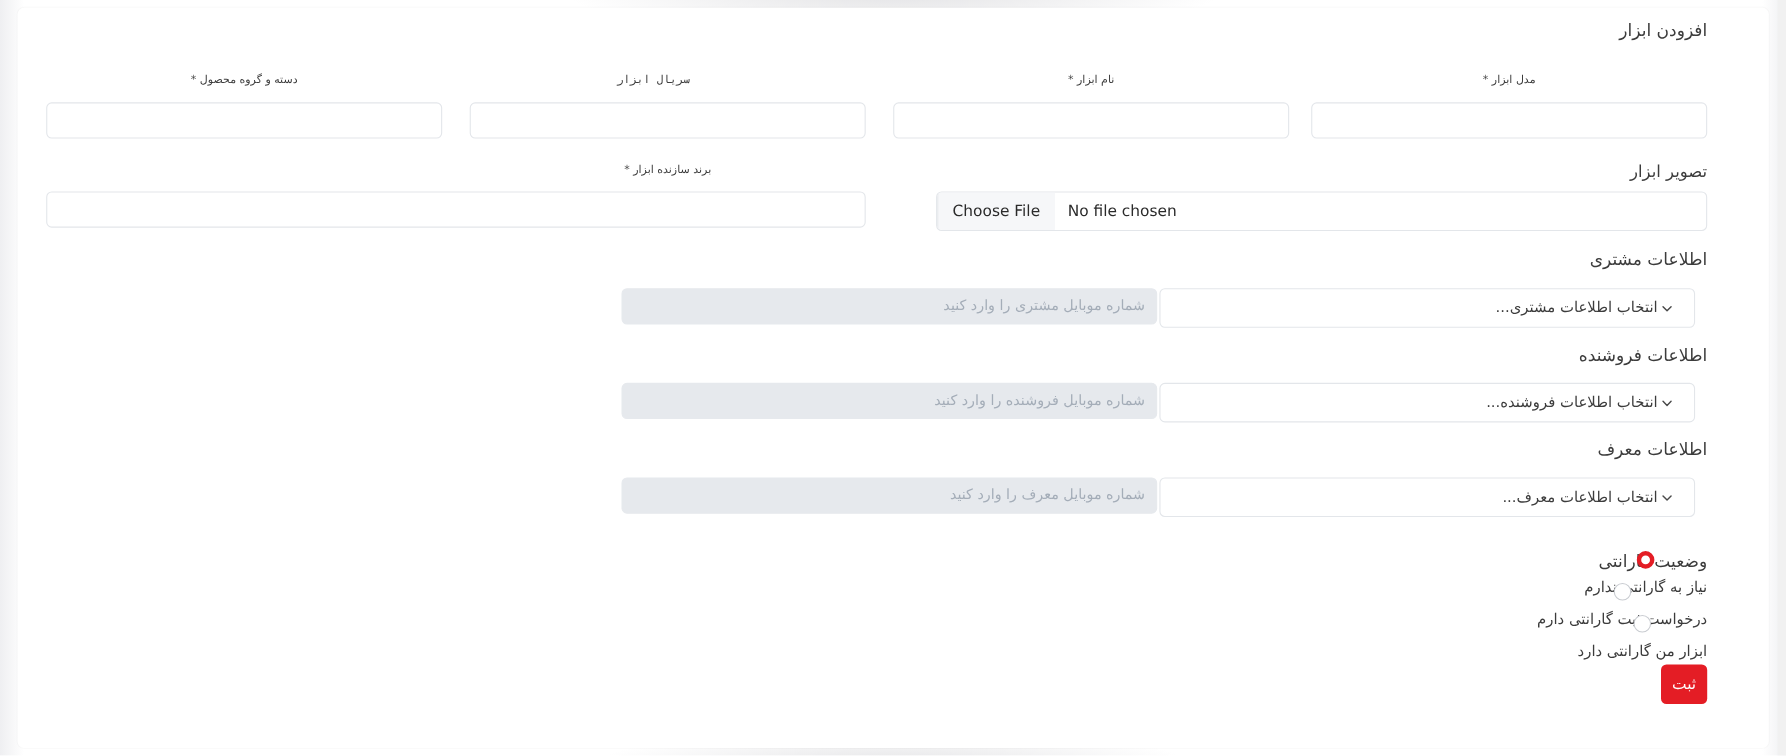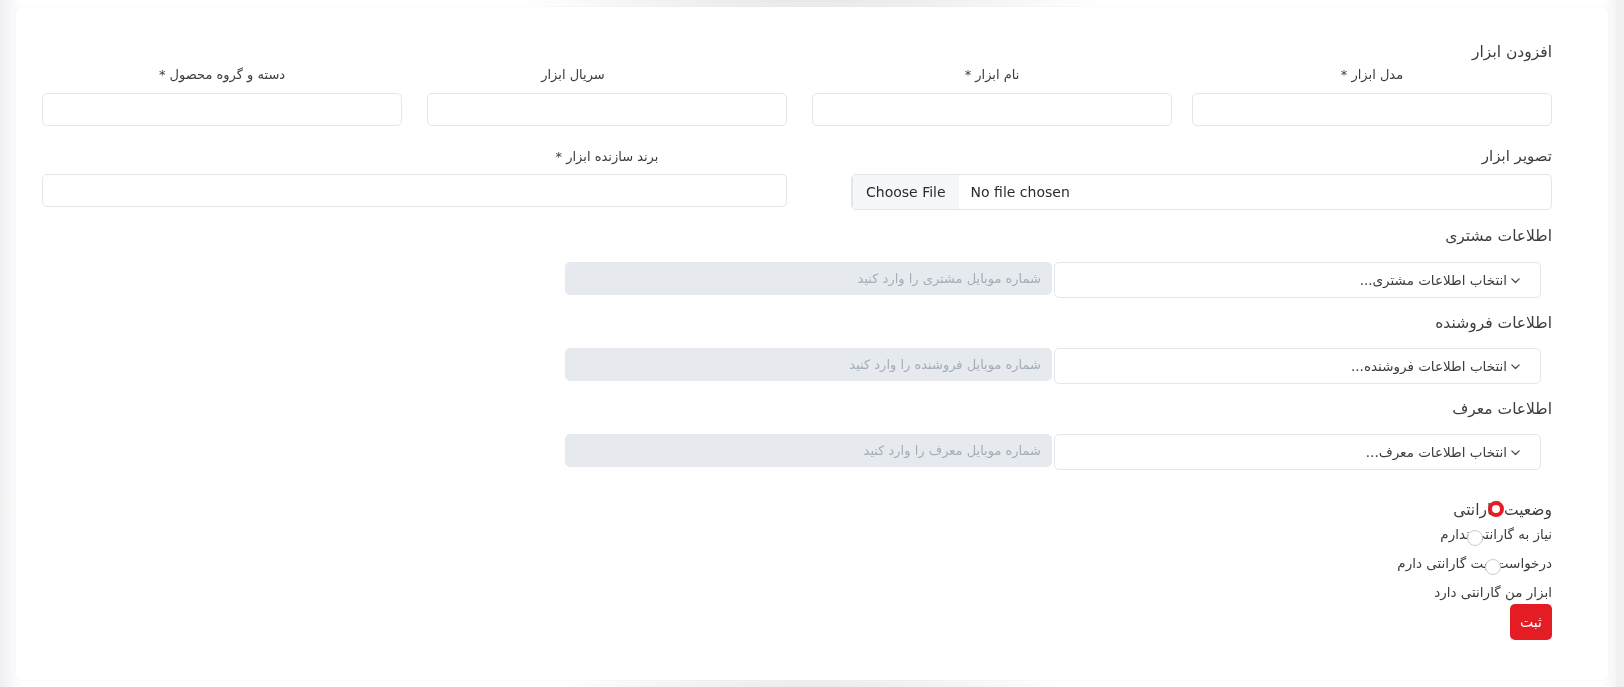--- a/index.html
+++ b/index.html
@@ -54,21 +54,21 @@
   
   .section-title {
     color: #3c3c3c;
     font-size: 15.5px;
     text-align: right;
     white-space: nowrap;
   }
 
   .field-label {
     color: #3c3c3c;
-    font-size: 13px;
+    font-size: 10px;
     text-align: center;
     white-space: nowrap;
   }
 
   
   .txt {
     background: #ffffff;
     border: 1px solid #e3e6ea;
     border-radius: 5px;
     height: 33px;
@@ -230,26 +230,26 @@
 </head>
 <body>
 
 <div id="root">
 
   <div class="backdrop-blur"></div>
 
   <div class="card">
     <div class="card-inner">
 
-      <div class="section-title" style="position:absolute; top:36px; right:0;">افزودن ابزار</div>
+      <div class="section-title" style="position:absolute; top:12px; right:0;">افزودن ابزار</div>
 
       <div class="row-labels-1">
         <div class="cell field-label" style="right:0; width:360px;">مدل ابزار *</div>
         <div class="cell field-label" style="right:380px; width:360px;">نام ابزار *</div>
-        <div class="cell field-label" style="right:799px; width:360px;">سریال ابزار</div>
+        <div class="cell field-label" style="right:778px; width:360px;font-family:Liberation Mono, monospace;">سریال ابزار</div>
         <div class="cell field-label" style="right:1150px; width:360px;">دسته و گروه محصول *</div>
       </div>
 
       <div class="row-inputs-1">
         <div class="cell" style="right:0; width:360px;">
           <input class="txt" type="text" placeholder="" style="">
         </div>
         <div class="cell" style="right:380px; width:360px;">
           <input class="txt" type="text" placeholder="" style="">
         </div>

